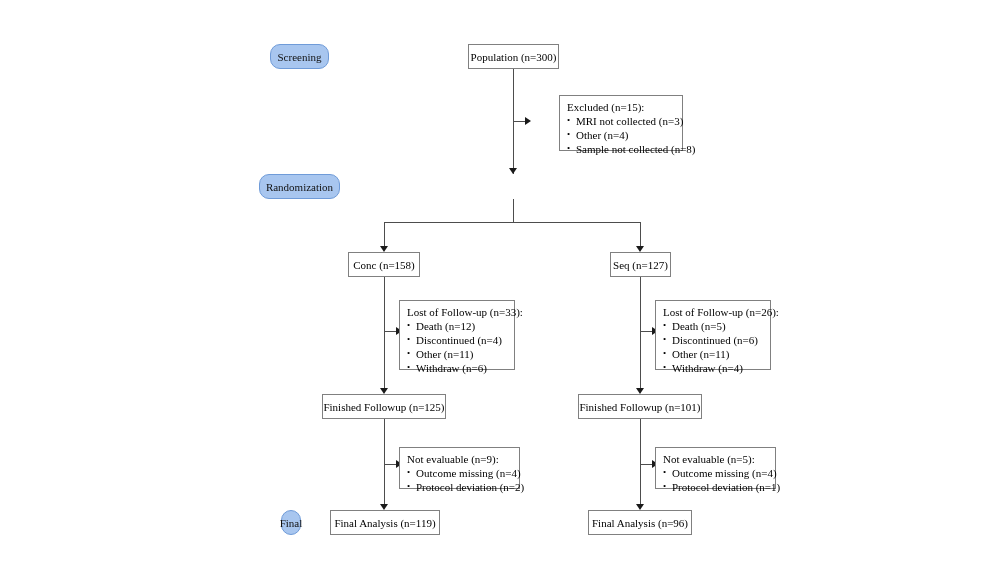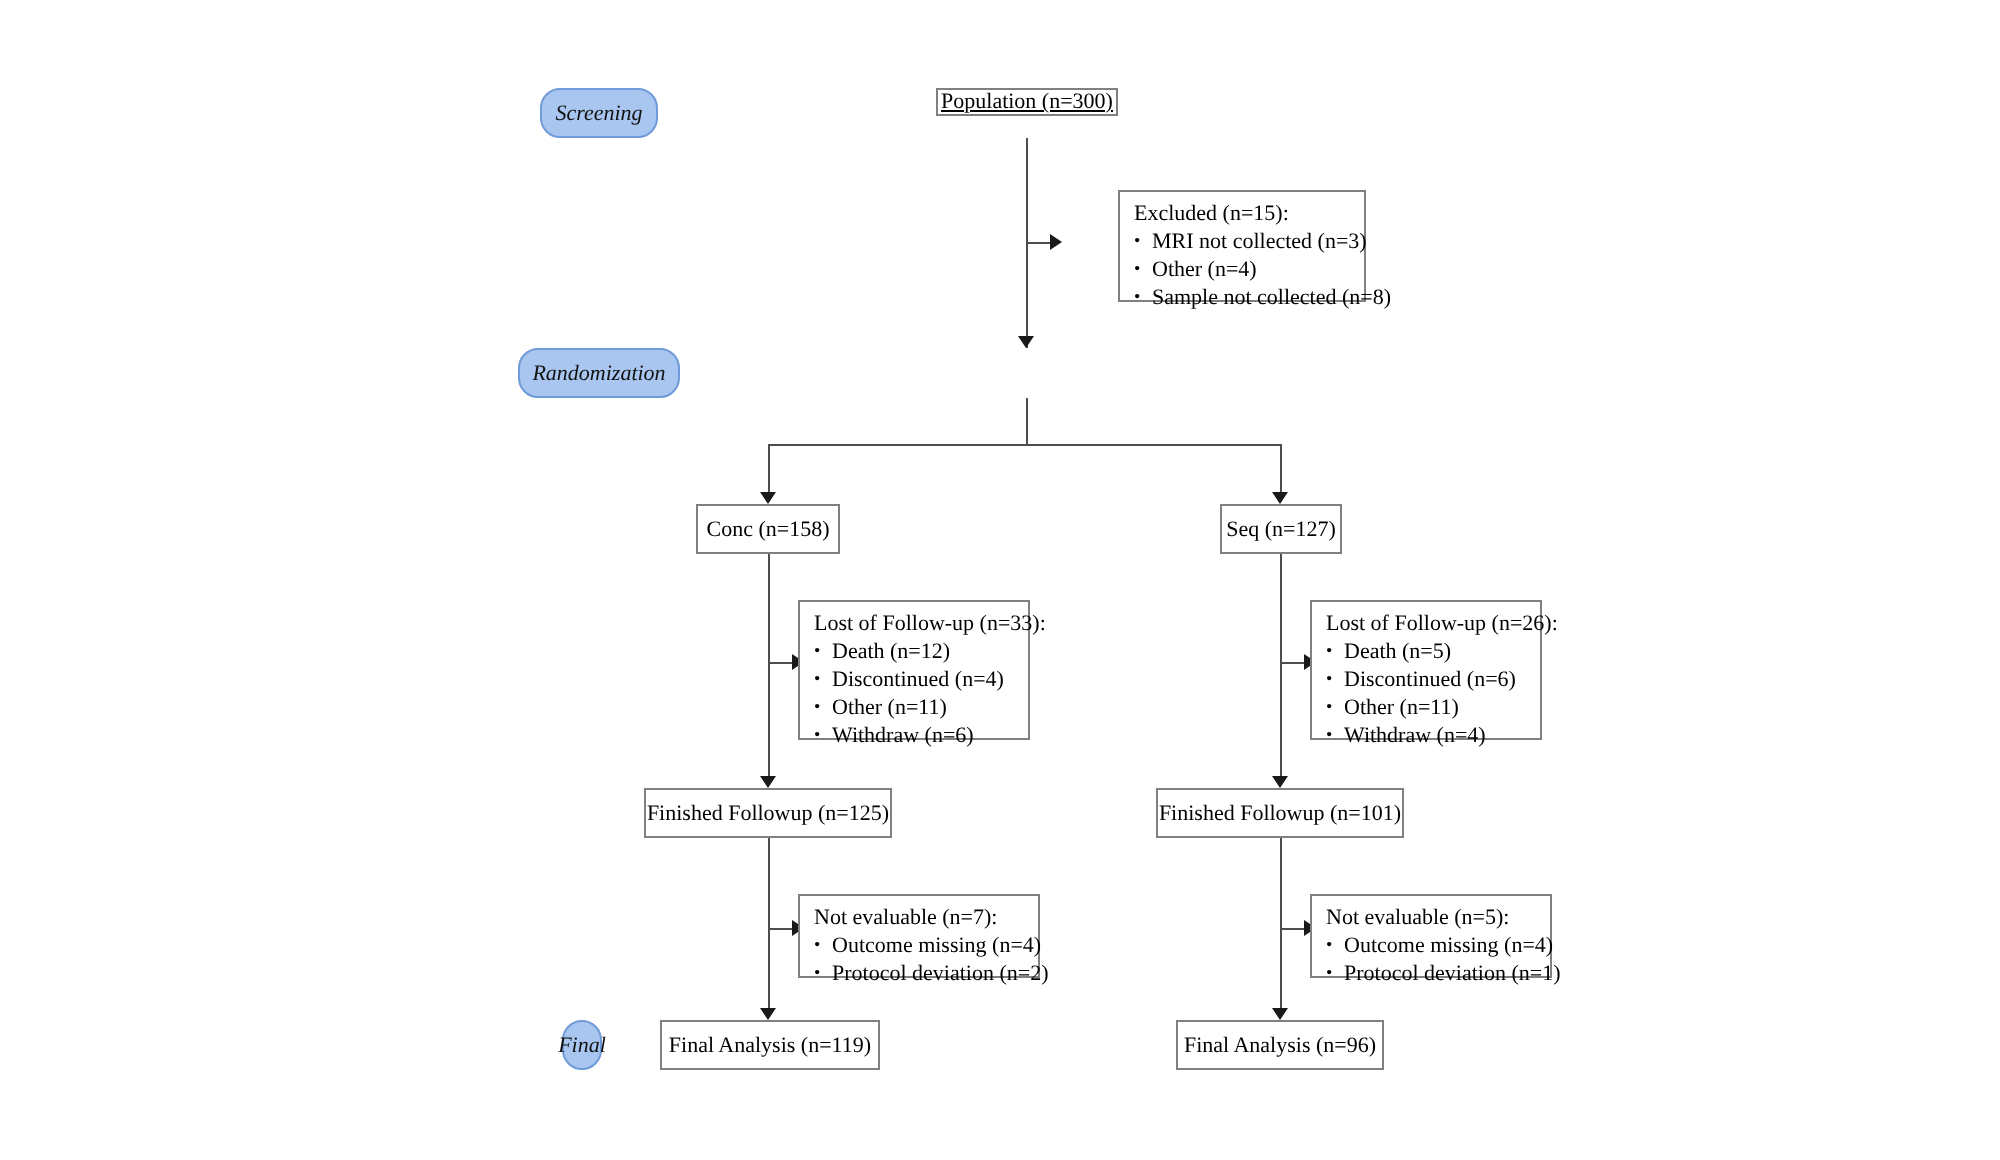--- a/index.html
+++ b/index.html
@@ -21,21 +21,20 @@
     display: flex;
     align-items: center;
     justify-content: center;
     background: #a8c6ef;
     border: 1px solid #6f9bd8;
     border-radius: 10px;
     color: #111111;
     font-size: 11px;
     box-sizing: border-box;
     white-space: nowrap;
-    font-style: italic;
   }
   
   .node {
     position: absolute;
     background: #ffffff;
     border: 1px solid #808080;
     box-sizing: border-box;
     color: #000000;
     font-size: 11px;
     line-height: 14px;
@@ -104,21 +103,21 @@
   </div>
 
   <div class="stage-pill" style="left:259px; top:174px; width:81px; height:25px;">
     <span>Randomization</span>
   </div>
 
   <div class="stage-pill" style="left:281px; top:510px; width:20px; height:25px;">
     <span>Final</span>
   </div>
 
-  <div class="node center" style="left:468px; top:44px; width:91px; height:14px;text-decoration:underline;">
+  <div class="node center" style="left:468px; top:44px; width:91px; height:25px;">
     <span>Population (n=300)</span>
   </div>
 
   <div class="conn vline" style="left:513px; top:69px; height:105px;"></div>
 
   <div class="conn hline" style="left:513px; top:121px; width:13px;"></div>
   <div class="arrow-right" style="left:525px; top:117px;"></div>
 
   <div class="arrow-down" style="left:509px; top:168px;"></div>
 
@@ -189,21 +188,21 @@
   <div class="conn hline" style="left:384px; top:464px; width:13px;"></div>
   <div class="arrow-right" style="left:396px; top:460px;"></div>
   <div class="arrow-down" style="left:380px; top:504px;"></div>
 
   <div class="conn vline" style="left:640px; top:419px; height:85px;"></div>
   <div class="conn hline" style="left:640px; top:464px; width:13px;"></div>
   <div class="arrow-right" style="left:652px; top:460px;"></div>
   <div class="arrow-down" style="left:636px; top:504px;"></div>
 
   <div class="node listbox" style="left:399px; top:447px; width:121px; height:42px;">
-    <span class="head">Not evaluable (n=7):</span>
+    <span class="head">Not evaluable (n=9):</span>
     <ul>
       <li>Outcome missing (n=4)</li>
       <li>Protocol deviation (n=2)</li>
     </ul>
   </div>
 
   <div class="node listbox" style="left:655px; top:447px; width:121px; height:42px;">
     <span class="head">Not evaluable (n=5):</span>
     <ul>
       <li>Outcome missing (n=4)</li>

